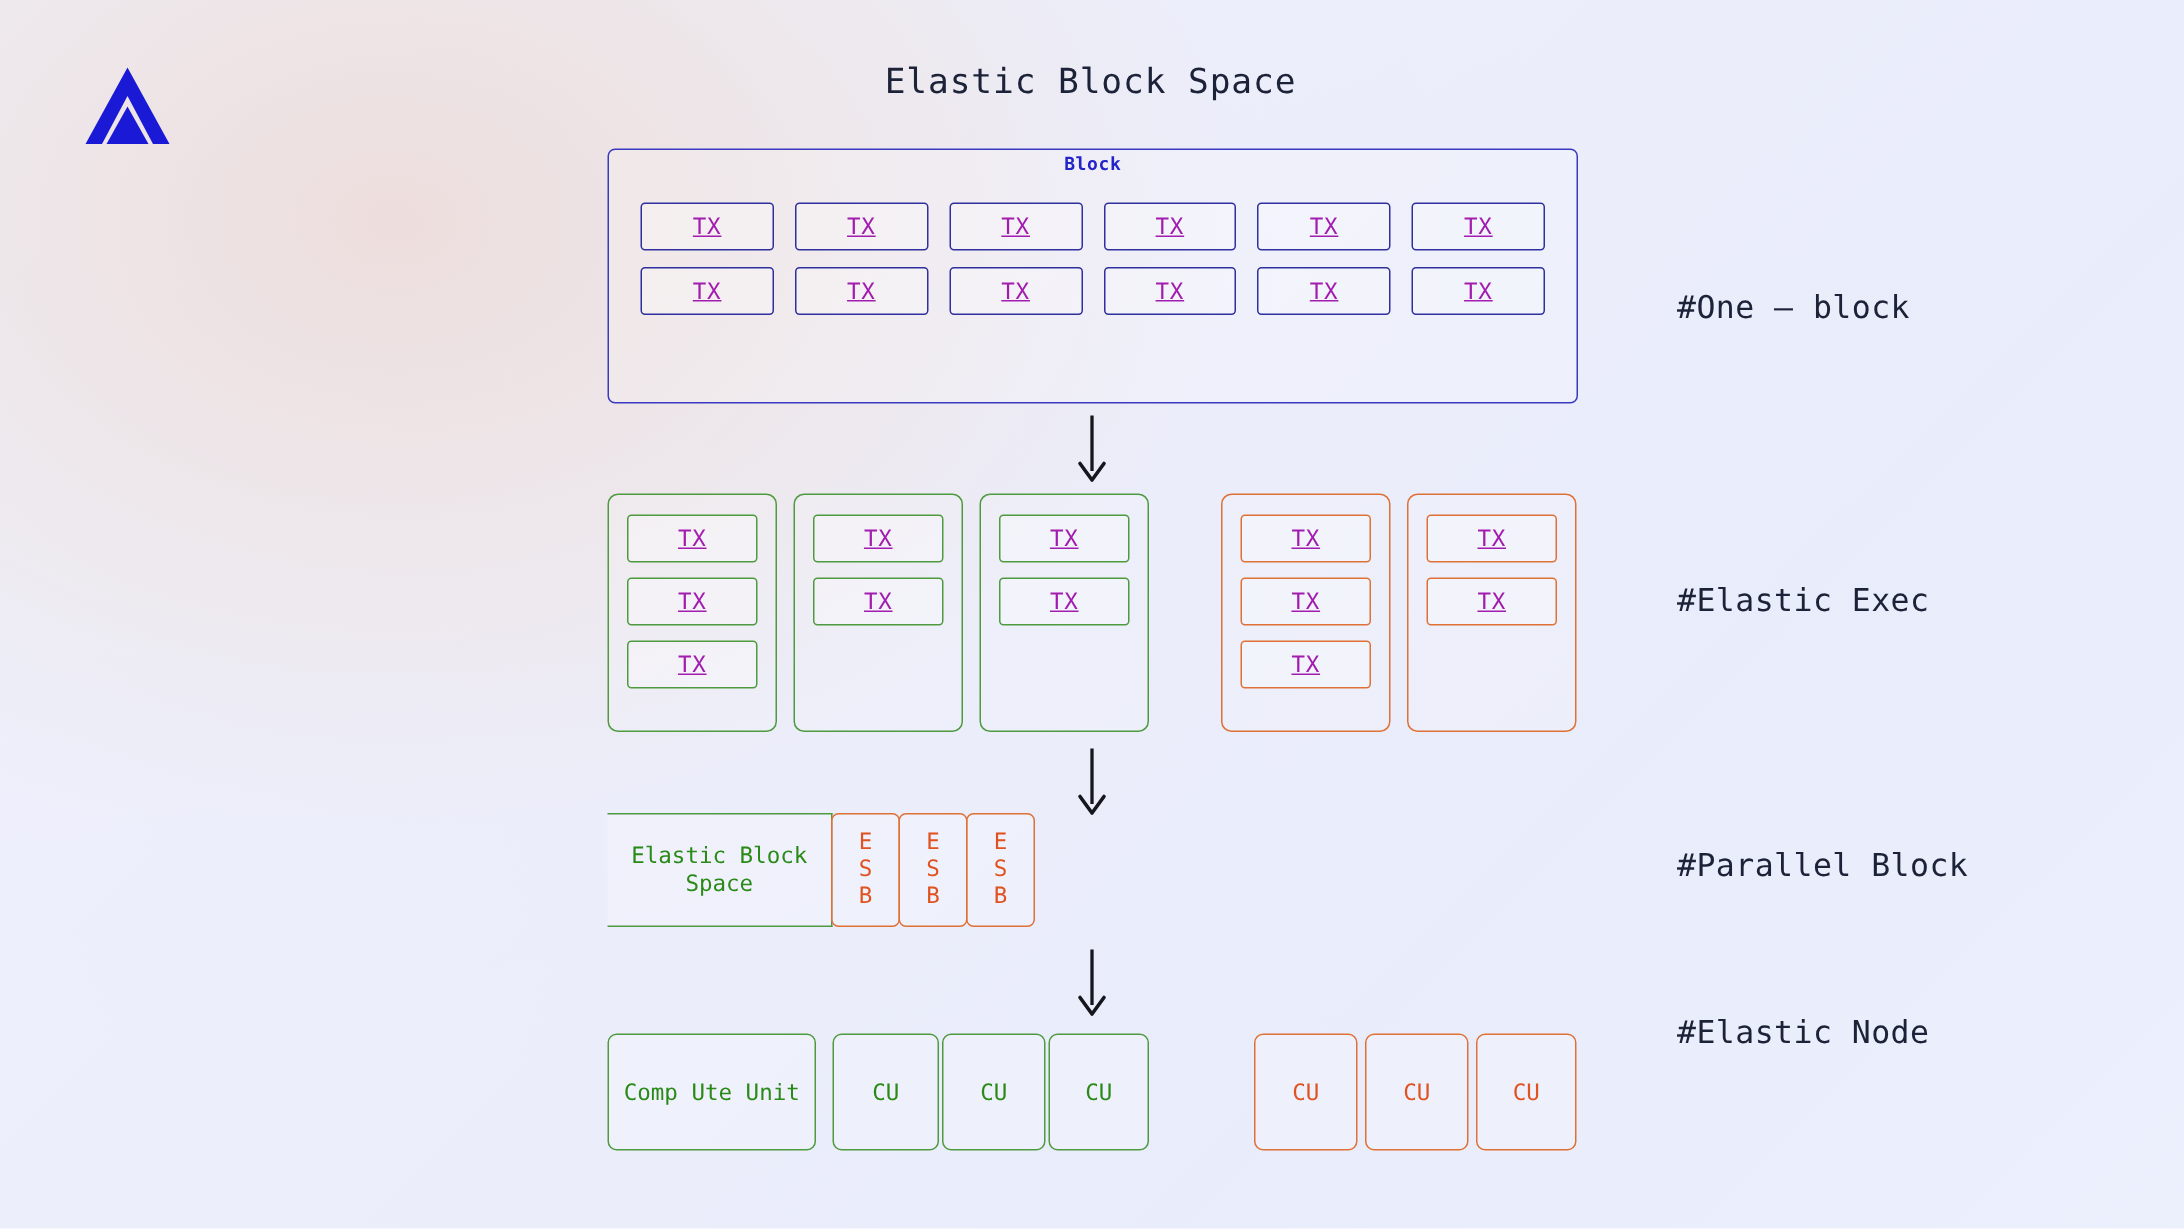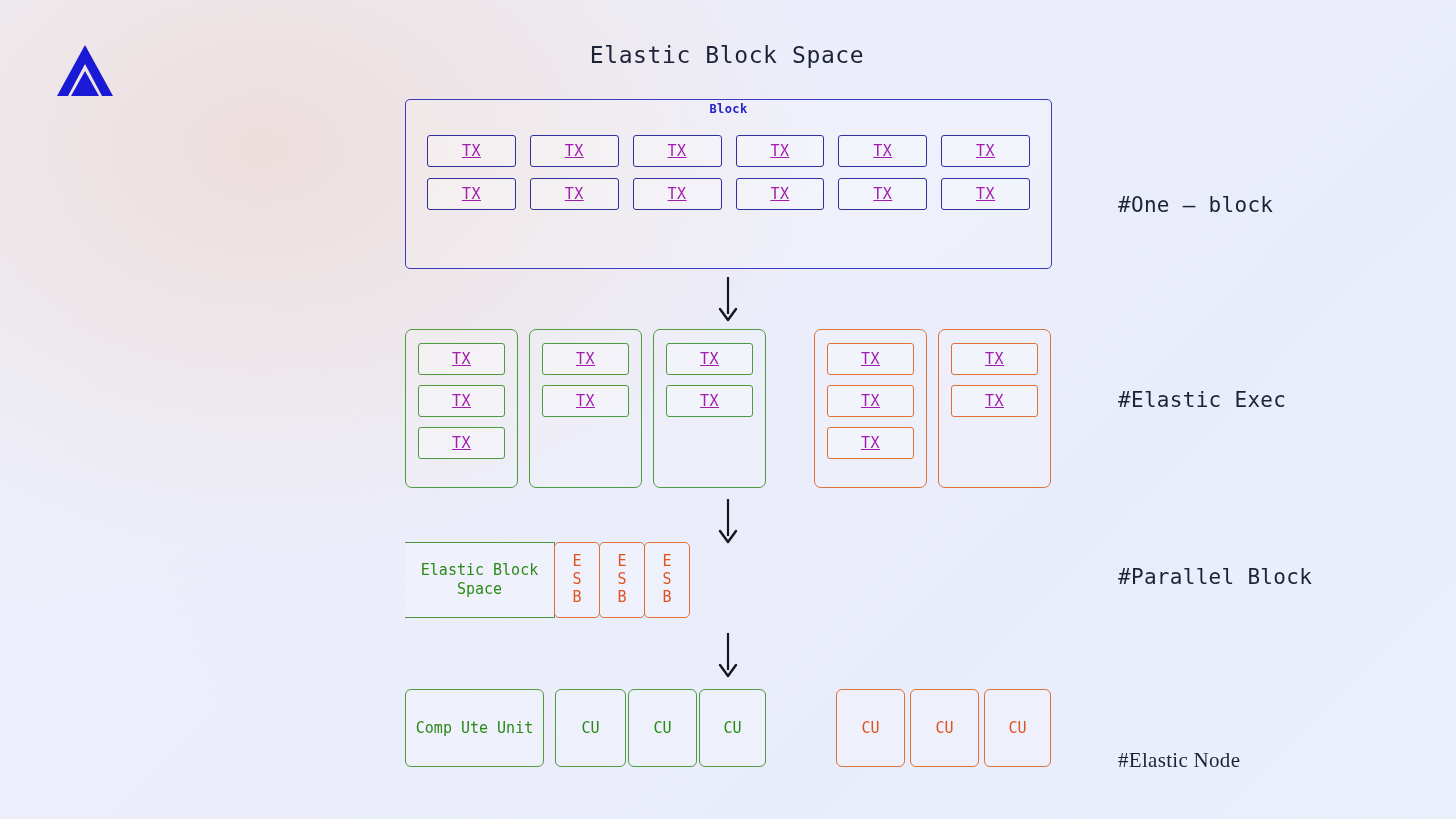--- a/index.html
+++ b/index.html
@@ -356,15 +356,15 @@
       <span class="cu-text-orange">CU</span>
     </div>
     <div class="cu-box orange" style="left:579px; width:67px;">
       <span class="cu-text-orange">CU</span>
     </div>
   </div>
 
   <div class="anno" style="top:170px;margin-top:23px;">#One – block</div>
   <div class="anno" style="top:388px;">#Elastic Exec</div>
   <div class="anno" style="top:565px;">#Parallel Block</div>
-  <div class="anno" style="top:748px;font-family:Liberation Serif, serif;">#Elastic Node</div>
+  <div class="anno" style="top:676px;">#Elastic Node</div>
 
 </div>
 
 </body></html>

